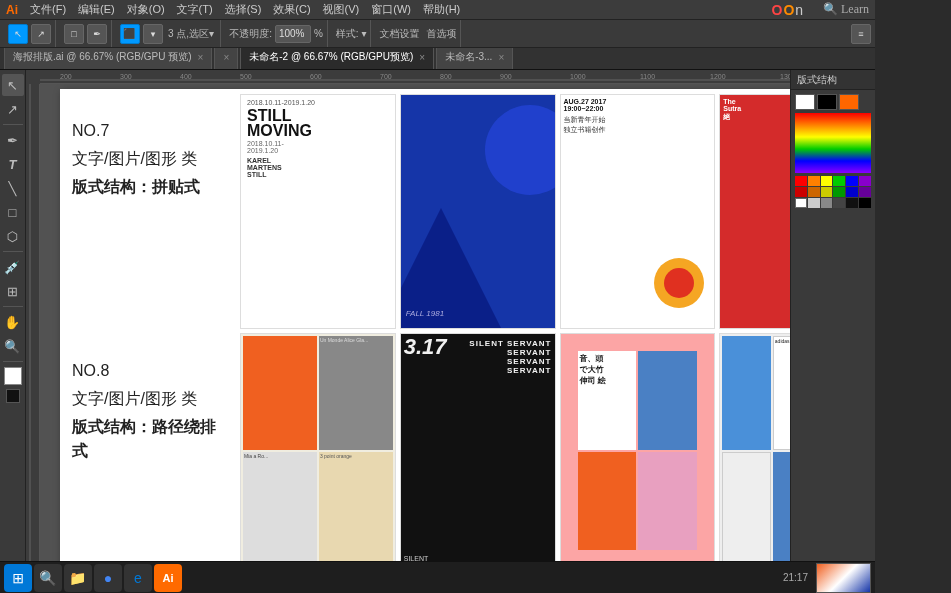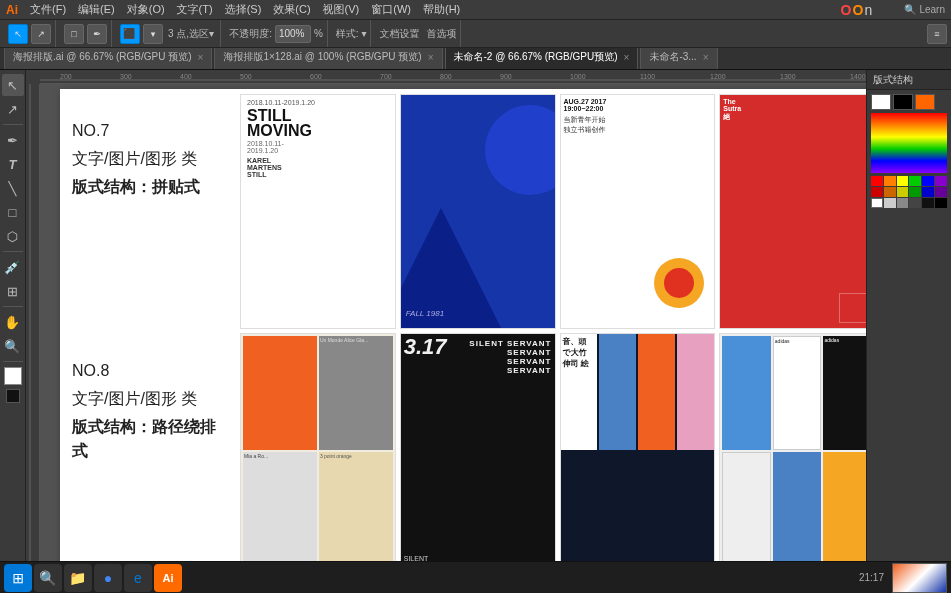--- a/index.html
+++ b/index.html
@@ -205,21 +205,21 @@
       cursor: pointer;
       font-size: 14px;
     }
 
     
     .cb1 { background: #4a90d9; }
 
     
     .app-wrapper {
       position: relative;
-      width: 951px;
+      width: 875px;
       height: 593px;
       overflow: hidden;
     }
 
     .canvas-with-rulers {
       position: relative;
       flex: 1;
       background: #525252;
       overflow: hidden;
     }
@@ -412,26 +412,26 @@
       color: #f0f0f0;
       font-weight: bold;
       letter-spacing: 1px;
       position: absolute;
       top: 5px;
       right: 3px;
       text-align: right;
     }
 
     .p-japan-arts {
-      background: #0f172a;
-      height: 100%;
-      padding: 0;
+      background: #fca5a5;
+      height: 100%;
+      padding: 17px;
       overflow: hidden;
       display: grid;
-      grid-template-columns: 1fr 1fr 1fr 1fr;
+      grid-template-columns: 1fr 1fr;
       grid-template-rows: 1fr 1fr;
       gap: 2px;
     }
     .ja-cell { overflow: hidden; }
     .ja-white { background: #fff; padding: 1px; font-size: 5px; color: #222; }
     .ja-blue { background: #4a80c4; }
     .ja-orange { background: #f06020; }
     .ja-pink { background: #e8a0c0; }
 
     .p-colorblocks {
@@ -511,21 +511,21 @@
     <span>效果(C)</span>
     <span>视图(V)</span>
     <span>窗口(W)</span>
     <span>帮助(H)</span>
     <div style="flex:1"></div>
     <div class="logo-area">
       <span style="color:#ff4444; font-weight:bold; font-size:14px;">O</span>
       <span style="color:#ff8c00; font-weight:bold; font-size:14px;">O</span>
       <span style="color:#ccc; font-size:14px;">n</span>
     </div>
-    <span style="margin-left:20px; font-size:10px; color:#aaa;">🔍 Learn</span>
+    <span style="margin-left:8px; font-size:12px; color:#aaa;font-family:Liberation Serif, serif;">🔍 Learn</span>
   </div>
 
   <div class="toolbar">
     <div class="toolbar-group">
       <div class="toolbar-btn active">↖</div>
       <div class="toolbar-btn">↗</div>
     </div>
     <div class="toolbar-group">
       <div class="toolbar-btn">□</div>
       <div class="toolbar-btn">✒</div>
@@ -550,21 +550,20 @@
     <div style="flex:1"></div>
     <div class="toolbar-btn">≡</div>
   </div>
 
   <div class="tabs-bar">
     <div class="tab">
       <span>海报排版.ai @ 66.67% (RGB/GPU 预览)</span>
       <span class="close-x">×</span>
     </div>
     <div class="tab">
-      <span>海报排版1×128.ai @ 100% (RGB/GPU 预览)</span>
       <span class="close-x">×</span>
     </div>
     <div class="tab active">
       <span>未命名-2 @ 66.67% (RGB/GPU预览)</span>
       <span class="close-x">×</span>
     </div>
     <div class="tab">
       <span>未命名-3...</span>
       <span class="close-x">×</span>
     </div>

